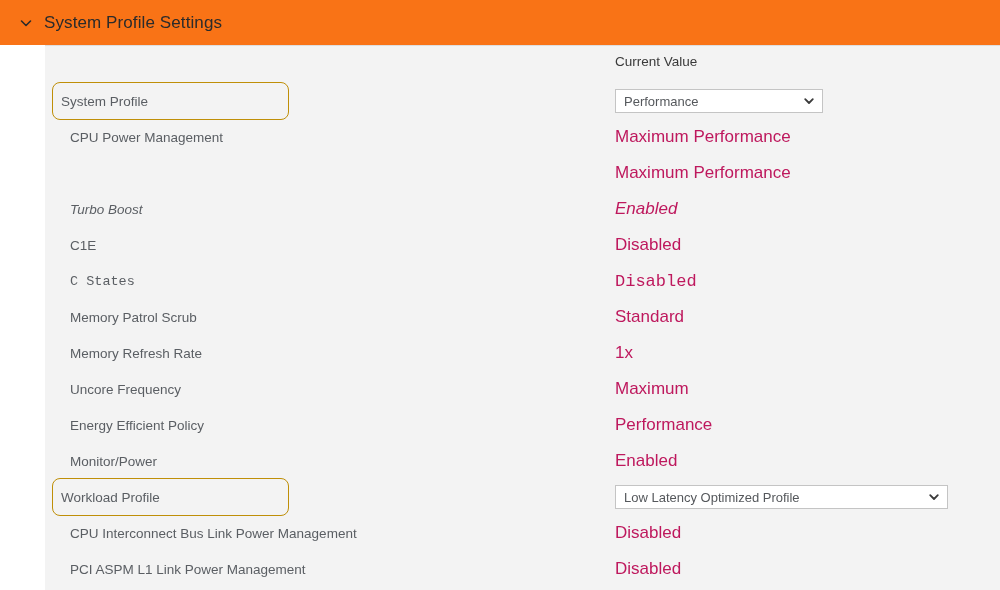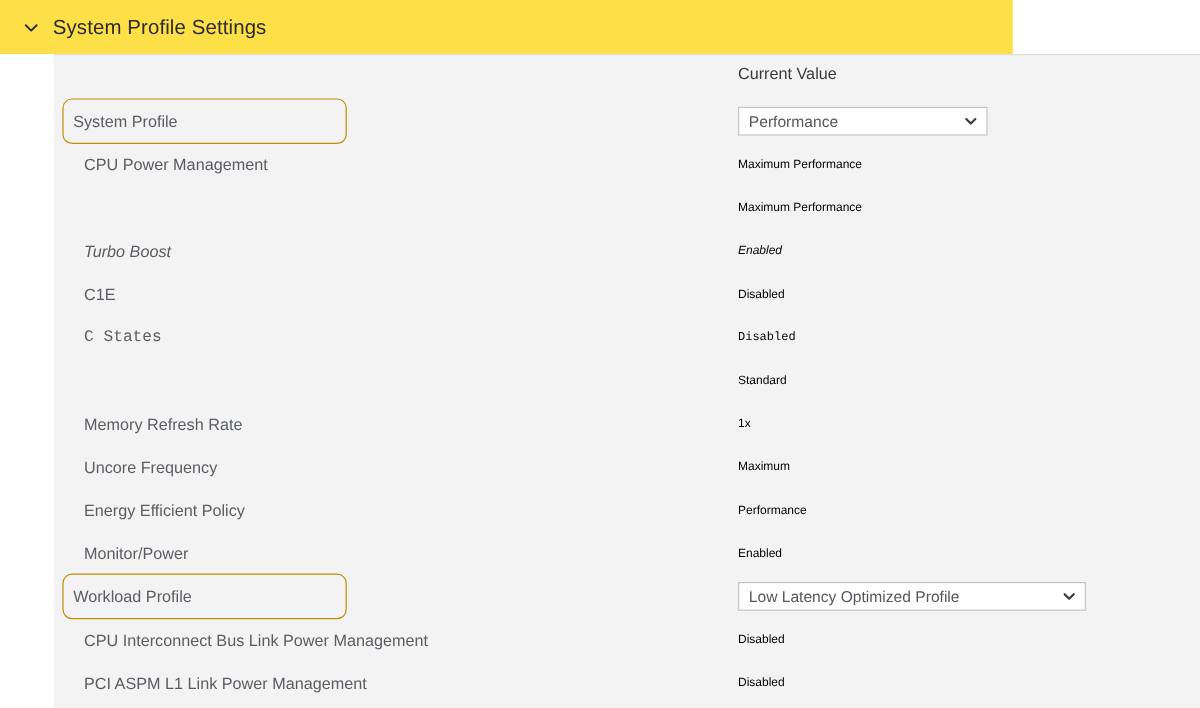--- a/index.html
+++ b/index.html
@@ -19,25 +19,25 @@
     width: 1000px;
     height: 590px;
     background: #ffffff;
   }
 
   
   .section-header {
     position: absolute;
     left: 0;
     top: 0;
-    width: 844px;
+    width: 1000px;
     height: 45px;
     display: flex;
     align-items: center;
-    background: #fde047;
+    background: #f97316;
     box-sizing: border-box;
     padding-left: 18px;
   }
   .chevron-icon {
     width: 16px;
     height: 16px;
     display: inline-flex;
     align-items: center;
     justify-content: center;
     margin-right: 10px;
@@ -109,22 +109,22 @@
     top: -1px;
   }
 
   .row-value {
     position: absolute;
     left: 570px;
     top: 0;
     height: 36px;
     display: flex;
     align-items: center;
-    font-size: 10px;
-    color: #000000;
+    font-size: 17px;
+    color: #be185d;
     white-space: nowrap;
     text-align: center;
   }
 
   
   .dropdown {
     position: absolute;
     left: 570px;
     height: 24px;
     background: #ffffff;
@@ -133,21 +133,21 @@
     display: flex;
     align-items: center;
     justify-content: space-between;
     padding: 0 7px 0 8px;
     font-size: 13px;
     color: #55585c;
     white-space: nowrap;
     cursor: pointer;
   }
   .dropdown.narrow { width: 208px; top: 6px; }
-  .dropdown.wide   { width: 290px; top: 6px; }
+  .dropdown.wide   { width: 333px; top: 6px; }
   .dropdown .dd-caret {
     width: 12px;
     height: 12px;
     display: inline-flex;
     align-items: center;
     justify-content: center;
     flex: 0 0 auto;
     margin-left: 6px;
   }
   .dropdown .dd-caret svg { display: block; }
@@ -195,20 +195,21 @@
         </div>
         <div class="row" style="top: 181px;">
           <div class="row-label">C1E</div>
           <div class="row-value">Disabled</div>
         </div>
         <div class="row" style="top: 217px; font-family: Liberation Mono, monospace;">
           <div class="row-label">C States</div>
           <div class="row-value">Disabled</div>
         </div>
         <div class="row" style="top: 253px;">
+          <div class="row-label">Memory Patrol Scrub</div>
           <div class="row-value">Standard</div>
         </div>
         <div class="row" style="top: 289px;">
           <div class="row-label">Memory Refresh Rate</div>
           <div class="row-value">1x</div>
         </div>
         <div class="row" style="top: 325px;">
           <div class="row-label">Uncore Frequency</div>
           <div class="row-value">Maximum</div>
         </div>

